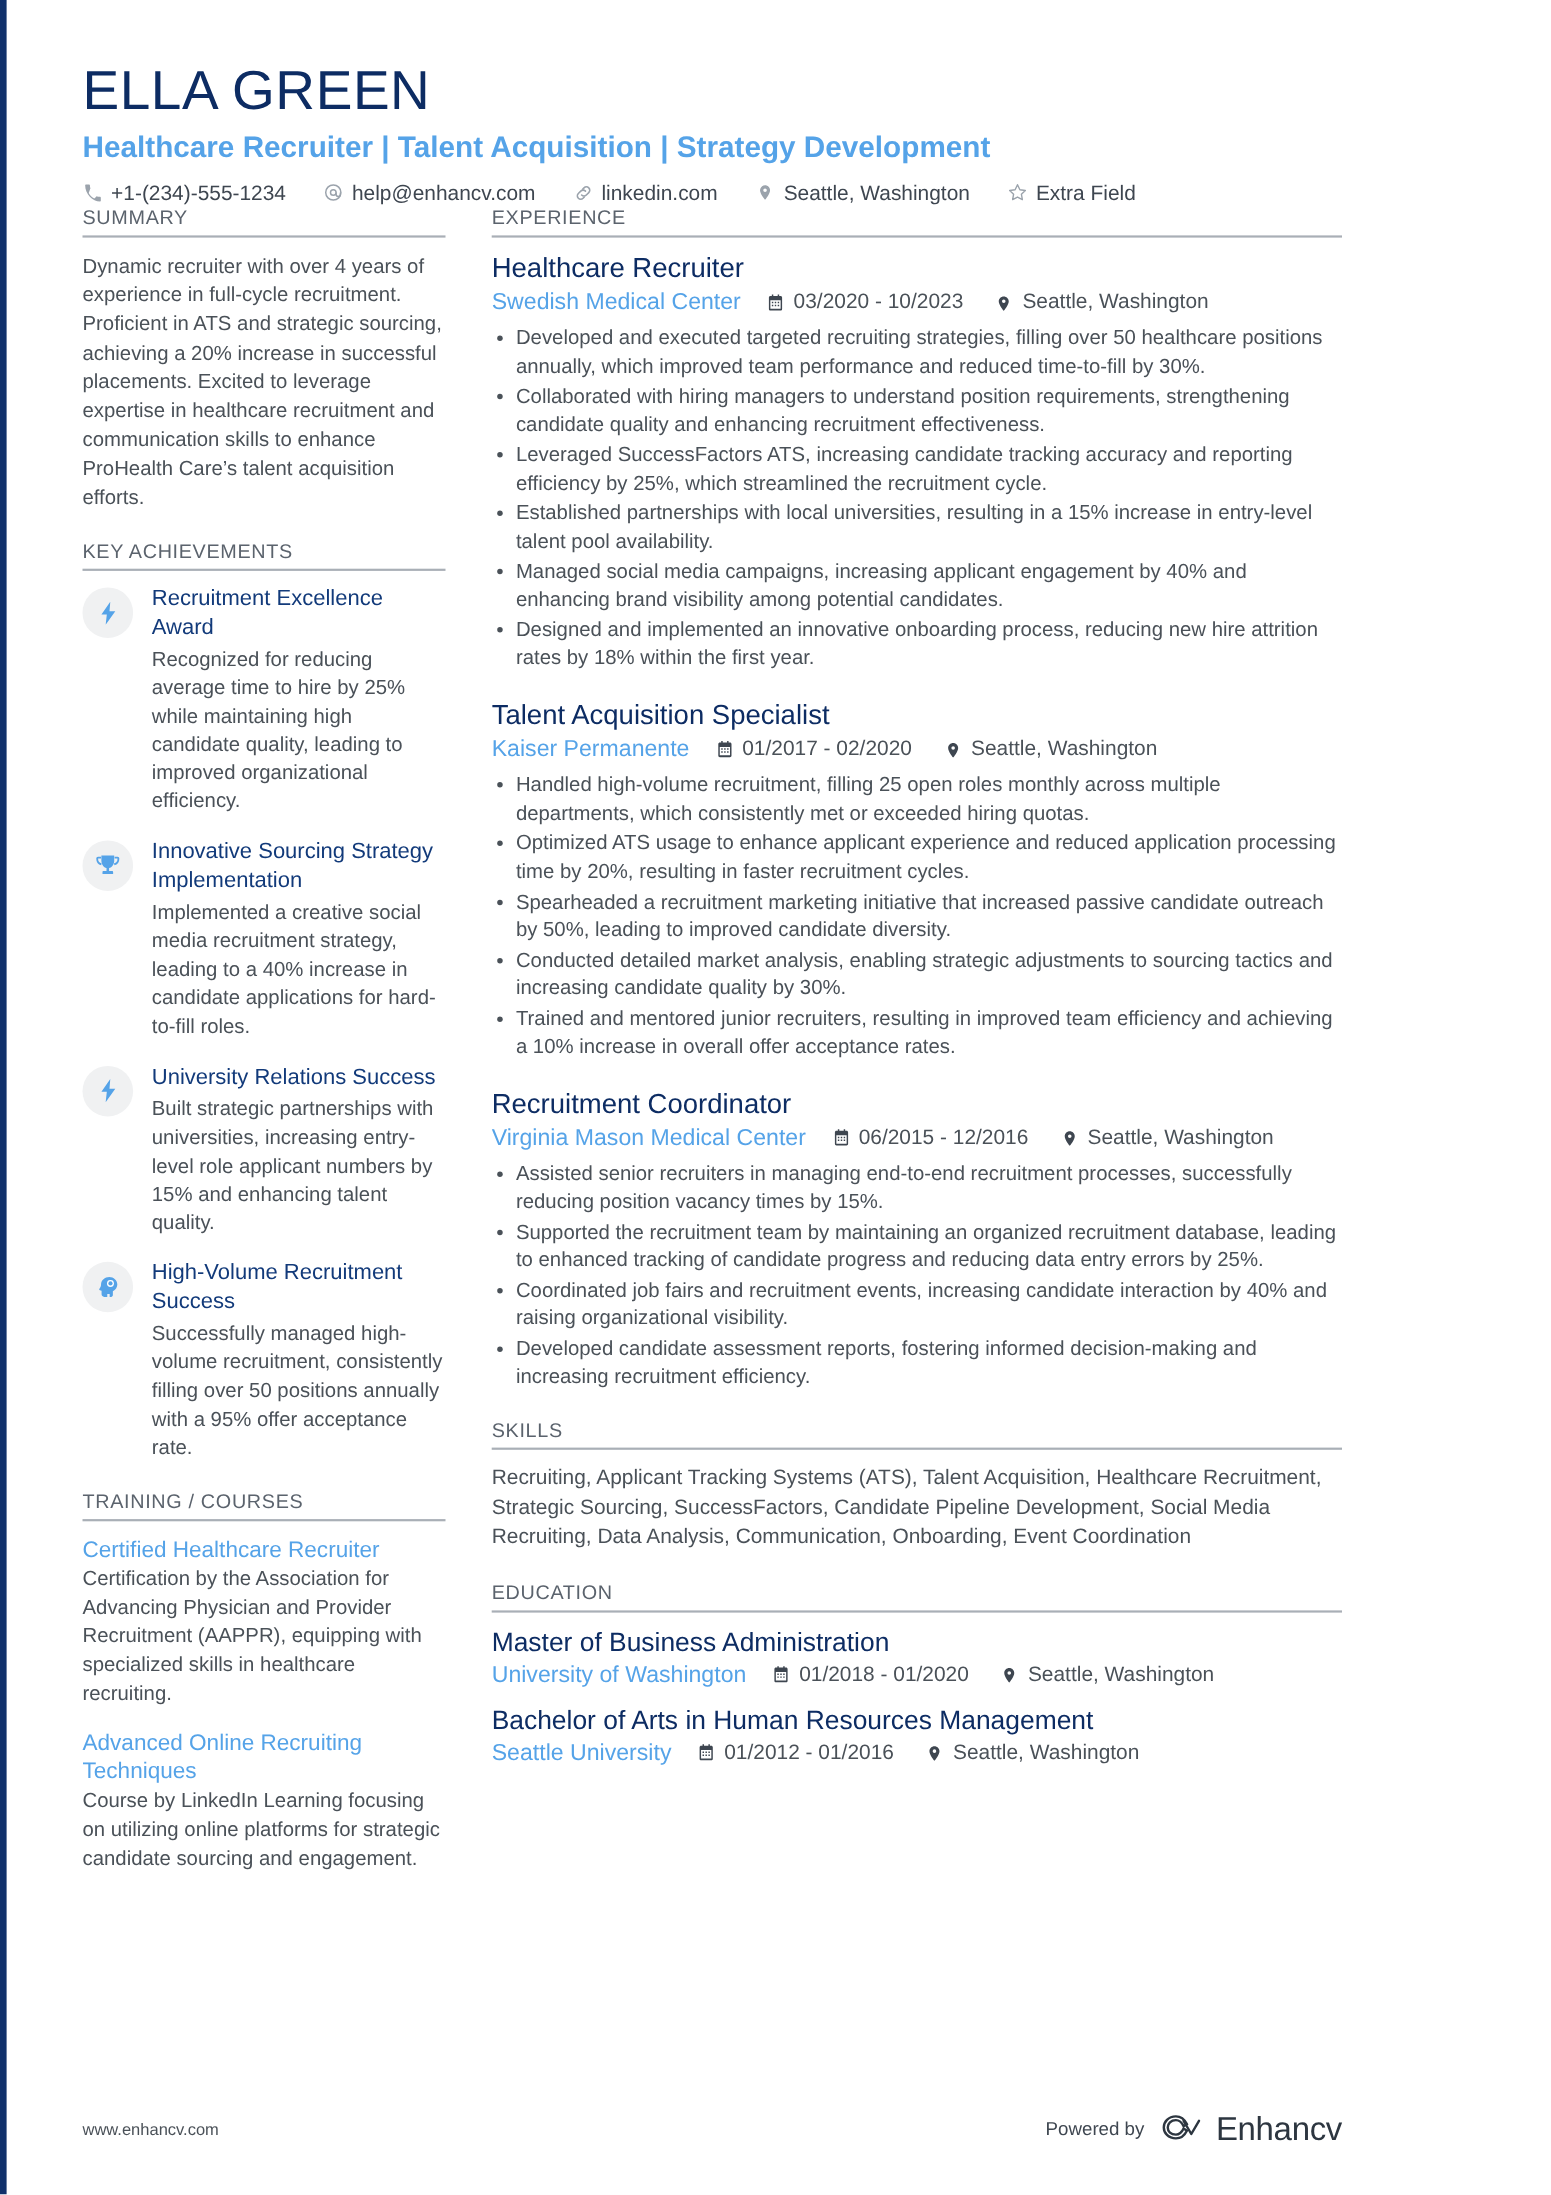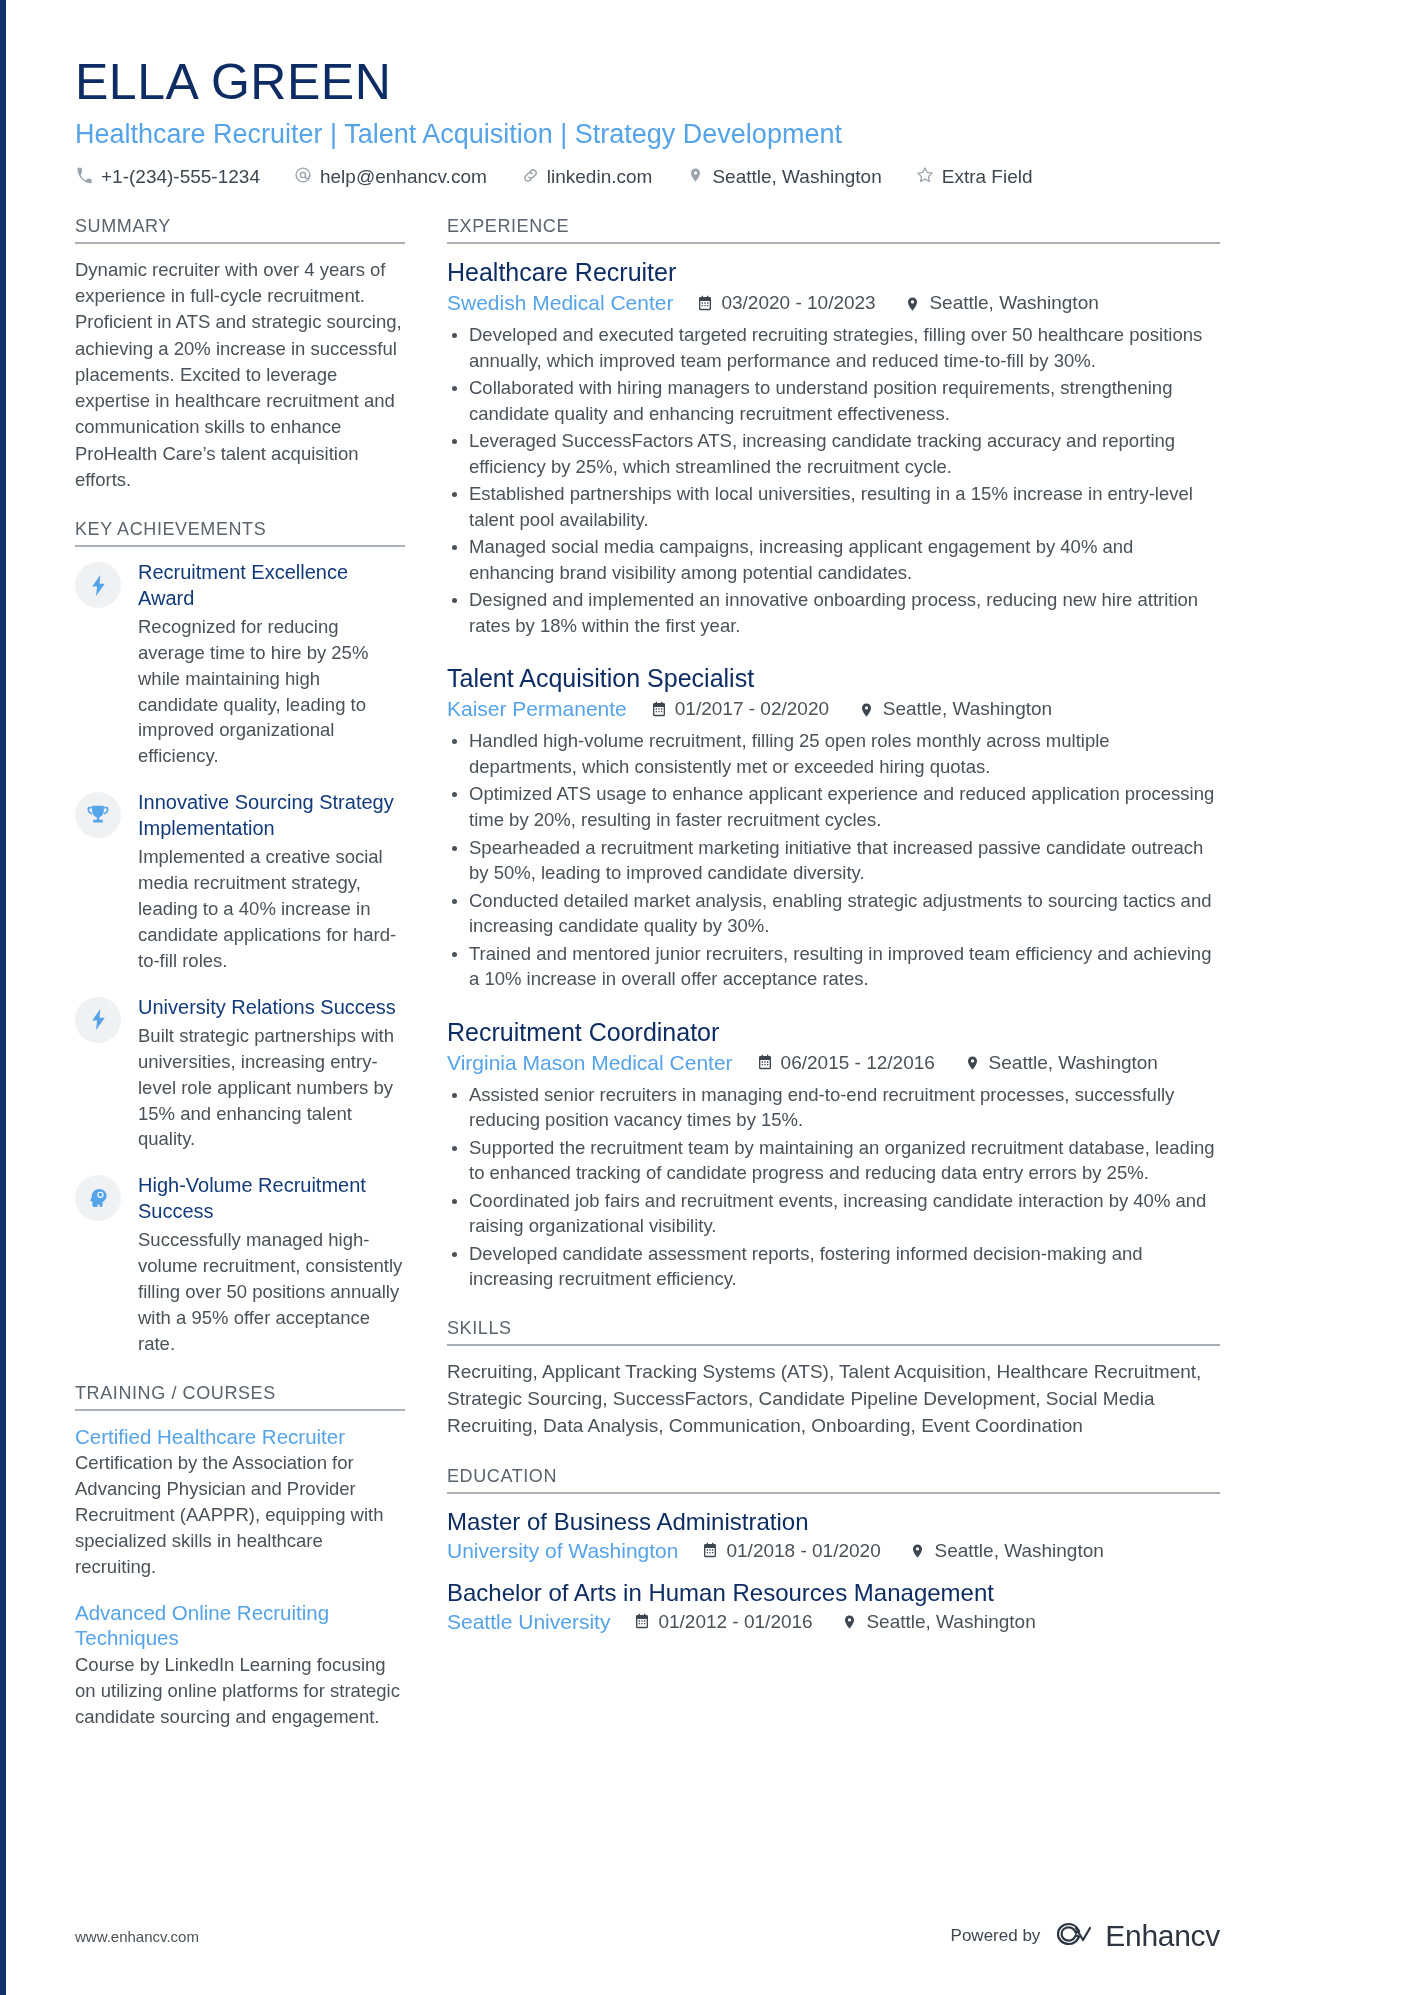--- a/index.html
+++ b/index.html
@@ -26,21 +26,21 @@
   .hdr-name {
     font-size: 50px;
     letter-spacing: 0.5px;
     color: #0d2c63;
     font-weight: 400;
     line-height: 1.1;
   }
   .hdr-title {
     font-size: 27px;
     color: #55a3e8;
-    font-weight: 400;
+    font-weight: 700;
     margin-top: 8px;
     line-height: 1.25;
   }
   .hdr-contacts {
     display: flex;
     flex-wrap: wrap;
     align-items: center;
     margin-top: 14px;
     gap: 0px;
   }
@@ -60,21 +60,20 @@
     height: 19px;
     margin-right: 7px;
     color: #9ba3ac;
     flex: 0 0 auto;
   }
   .contact .ci svg { display:block; }
 
   
   .body-grid {
     display: flex;
-    margin-top: 28px;
     align-items: flex-start;
   }
   .col-left { width: 330px; flex: 0 0 330px; }
   .col-gap  { width: 42px; flex: 0 0 42px; }
   .col-right{ flex: 1 1 auto; }
 
   .sec-head {
     font-size: 18px;
     letter-spacing: 0.6px;
     color: #5b636d;

